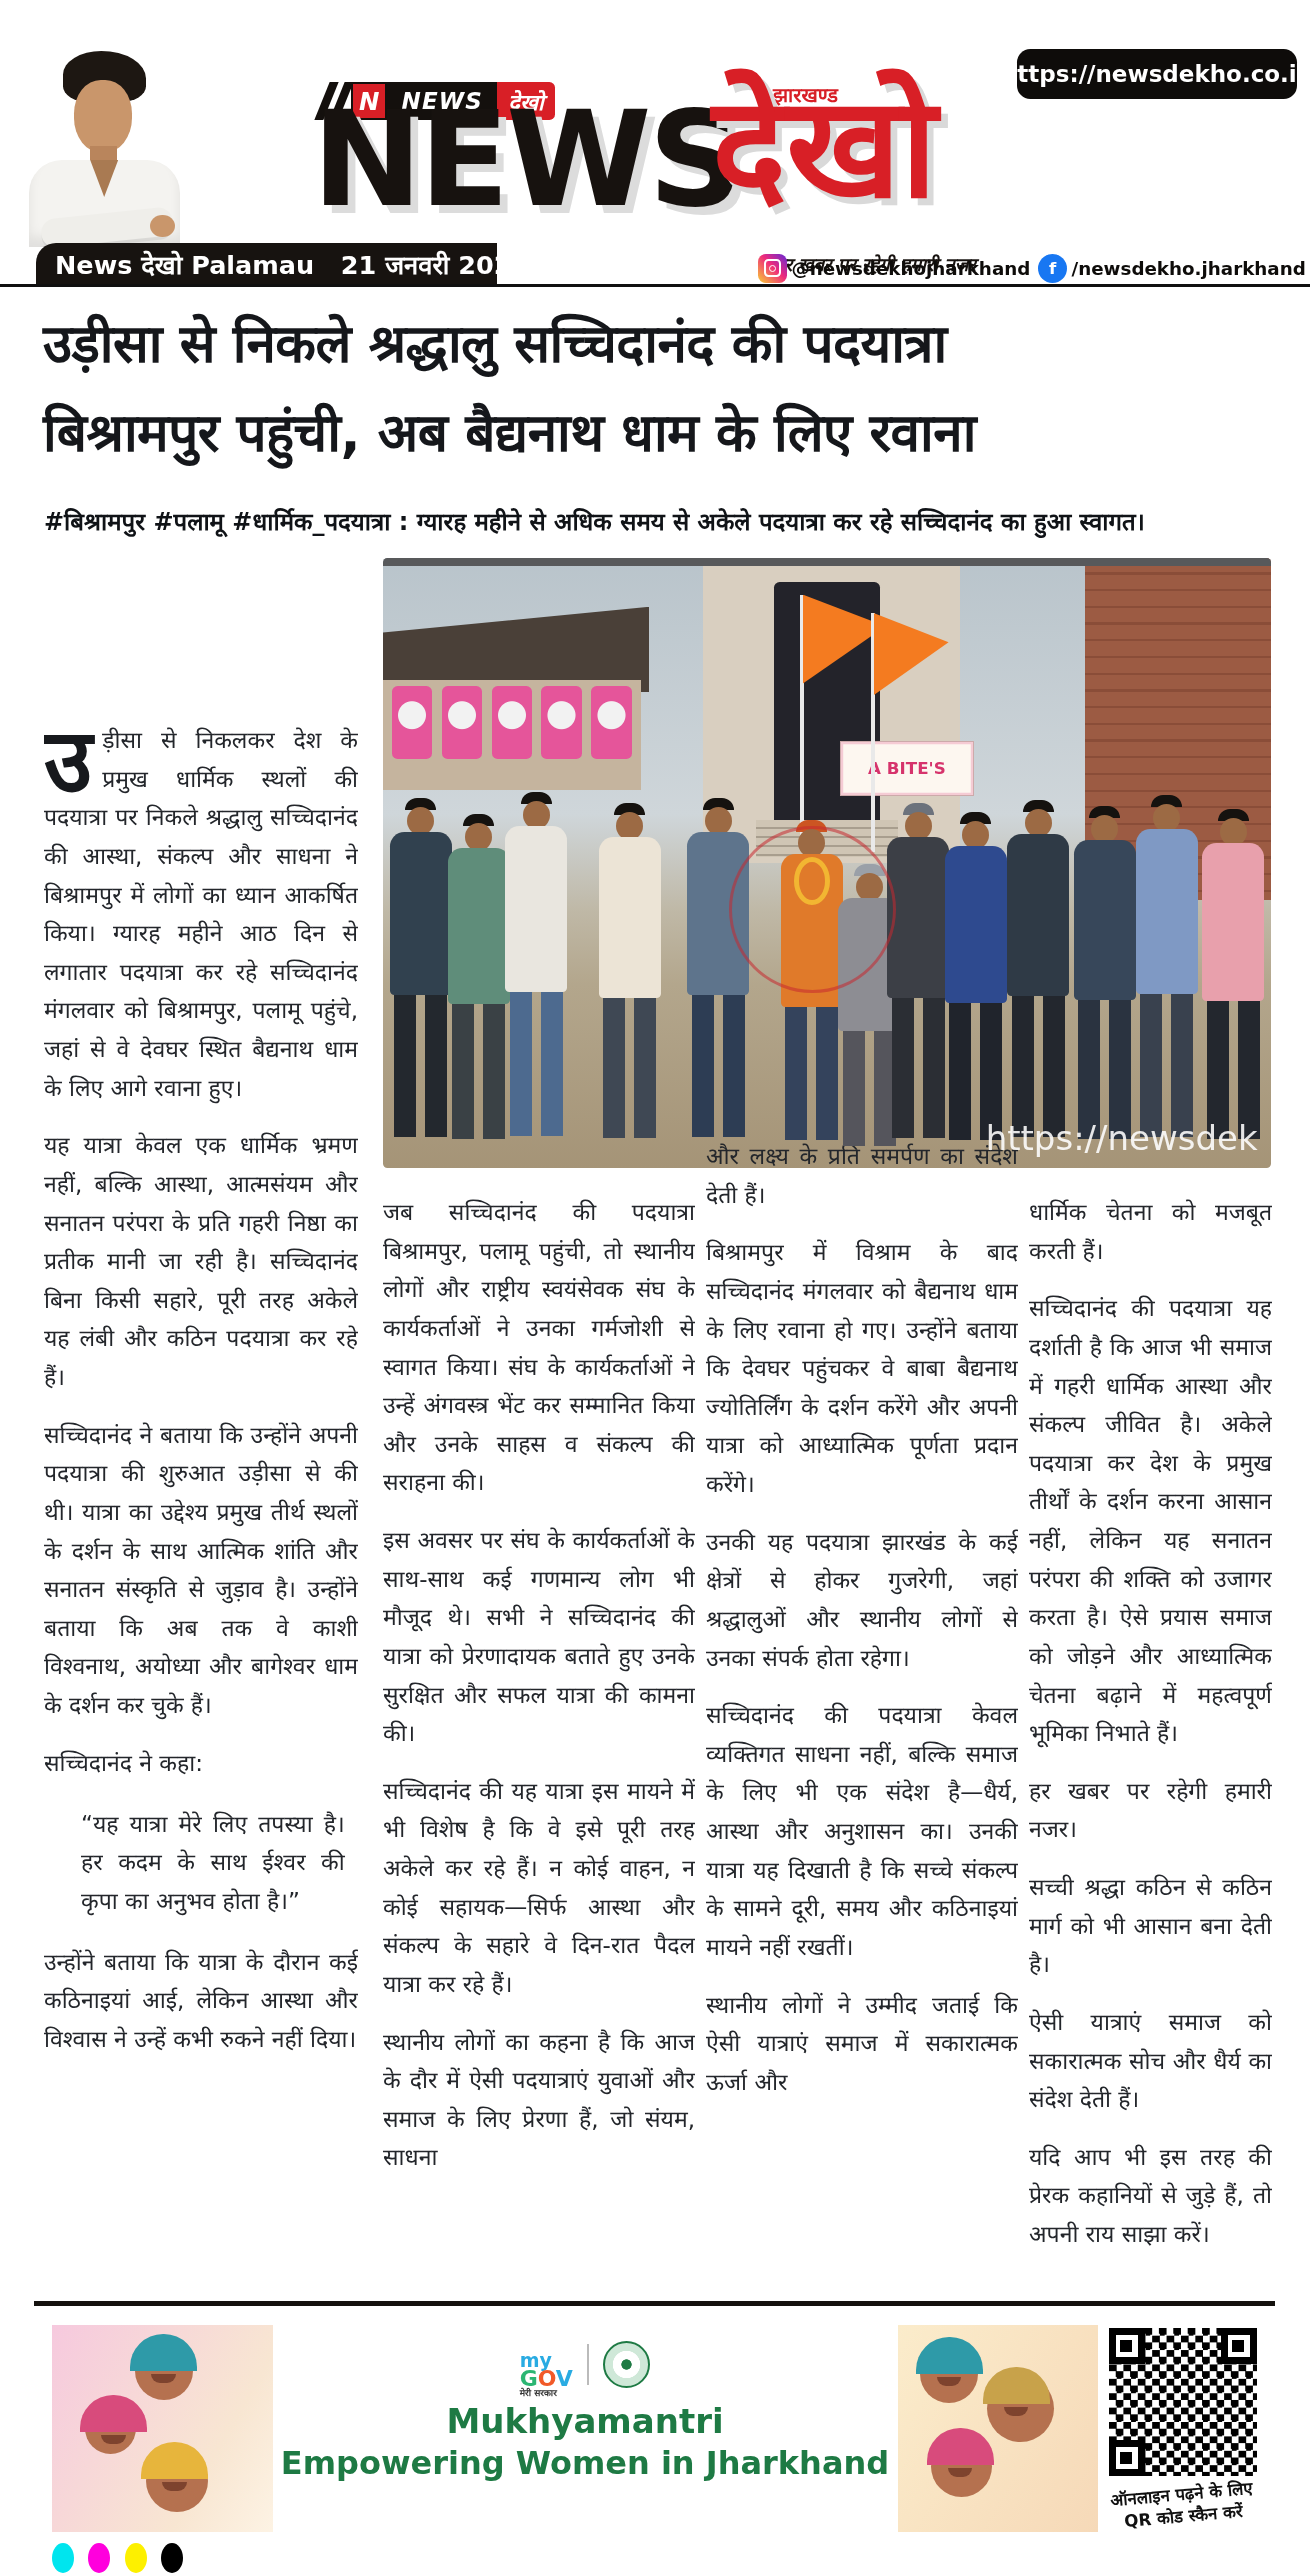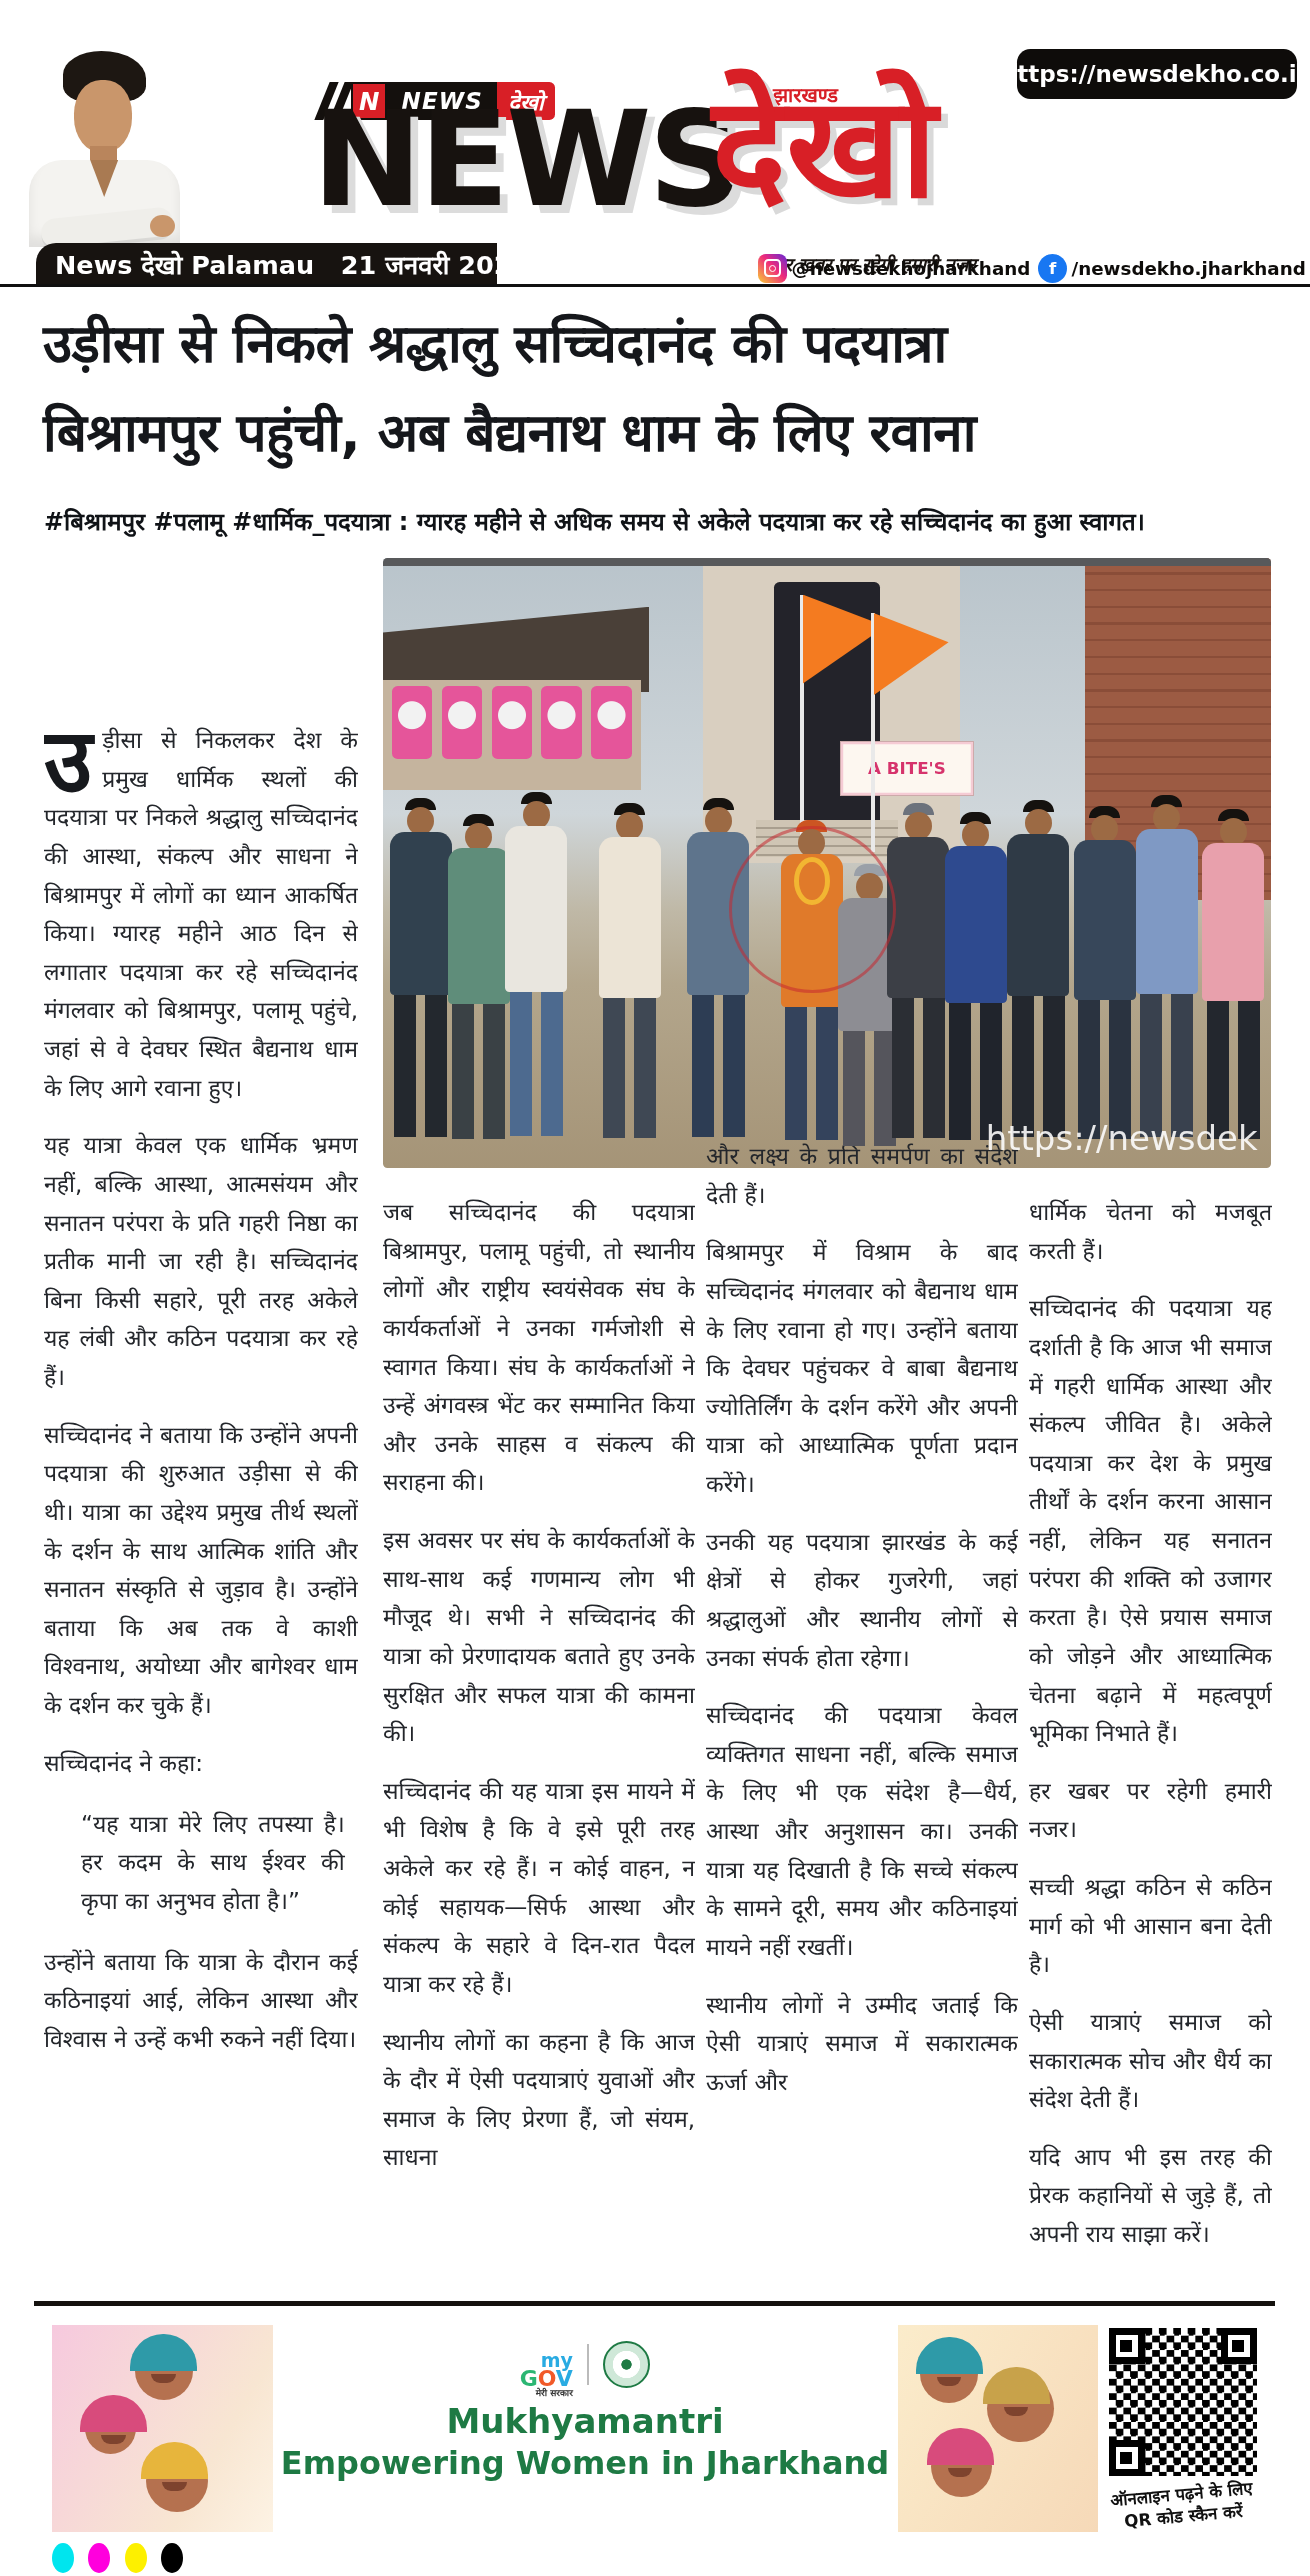--- a/index.html
+++ b/index.html
@@ -131,21 +131,21 @@
     background:linear-gradient(120deg,#f6c9de,#f8e6d2 70%,#fdf3e4); overflow:hidden; }
   .ad-right { position:absolute; left:854px; top:0; width:200px; height:100%;
     background:linear-gradient(120deg,#fbeccb,#f6d9b8); overflow:hidden; }
   .woman { position:absolute; width:58px; height:58px; border-radius:50%; background:#b5714f; }
   .woman::before { content:""; position:absolute; left:-4.4px; top:-7.8px; width:67px; height:37px;
     border-radius:33px 33px 0 0; background:var(--scarf); }
   .woman::after { content:""; position:absolute; left:16.7px; top:32px; width:24.4px; height:9px;
     border-radius:0 0 12.2px 12.2px; background:rgba(80,30,20,.55); }
   .ad-center { position:absolute; left:233px; top:0; width:616px; height:100%; text-align:center; }
   .ad-logos { margin-top:6.7px; display:flex; align-items:center; justify-content:center; gap:14.4px; }
-  .mygov { font-weight:800; line-height:.9; text-align:right;margin-top:20px; }
+  .mygov { font-weight:800; line-height:.9; text-align:left;margin-top:20px; }
   .mygov .my { font-size:19px; color:#29abe2; display:block; }
   .mygov .gov { font-size:22px; display:block; }
   .mygov .gov b:nth-child(1){color:#2bb673;} .mygov .gov b:nth-child(2){color:#f15a29;} .mygov .gov b:nth-child(3){color:#29abe2;}
   .mygov .mg-tag { font-size:9px; color:#333; display:block; font-weight:700; }
   .logo-sep { width:1.7px; height:41px; background:#bbb; }
   .emblem { width:47px; height:47px; border-radius:50%; border:2.2px solid #1e7a44;
     background:radial-gradient(circle at 50% 50%, #1e7a44 16%, #fff 18% 44%, #cfe8d8 46% 100%); }
   .ad-l1 { margin-top:4.4px; font-size:34px; font-weight:800; color:#1e7a44; }
   .ad-l2 { position:relative; display:inline-block; margin-top:1.1px; font-size:60px; font-weight:800;
     color:#0d0d0d; letter-spacing:-1.1px; line-height:1.05; }

